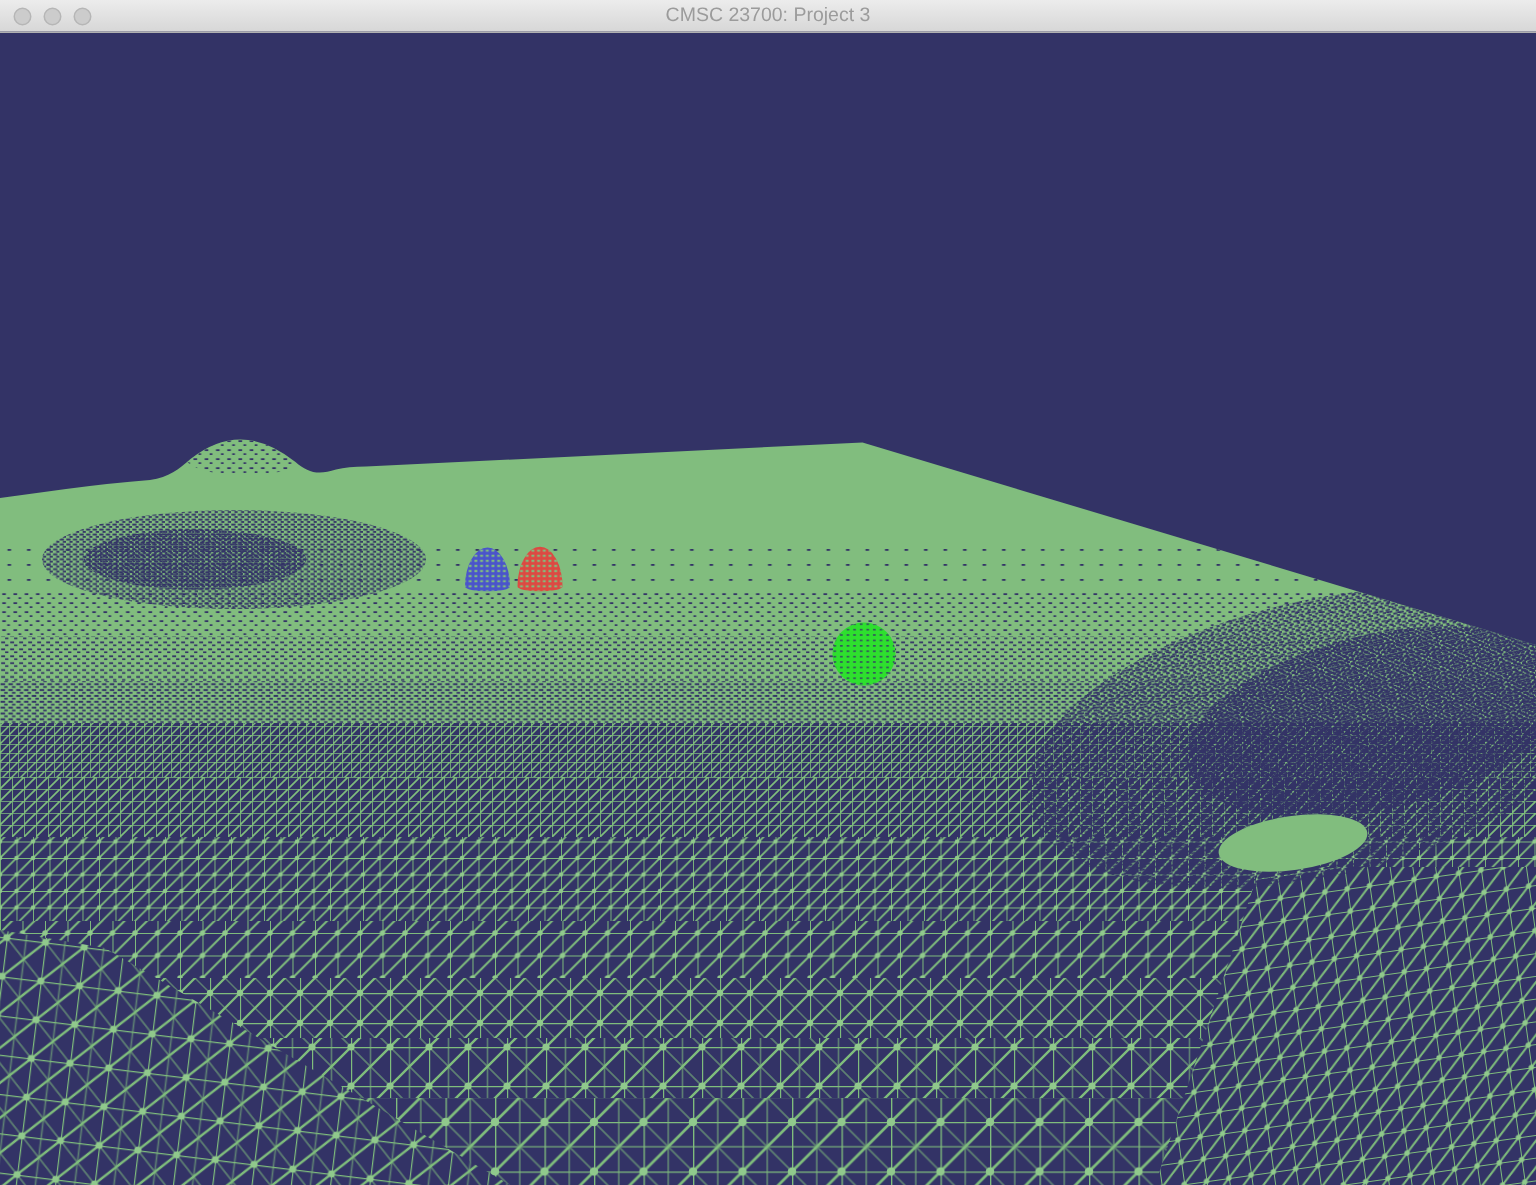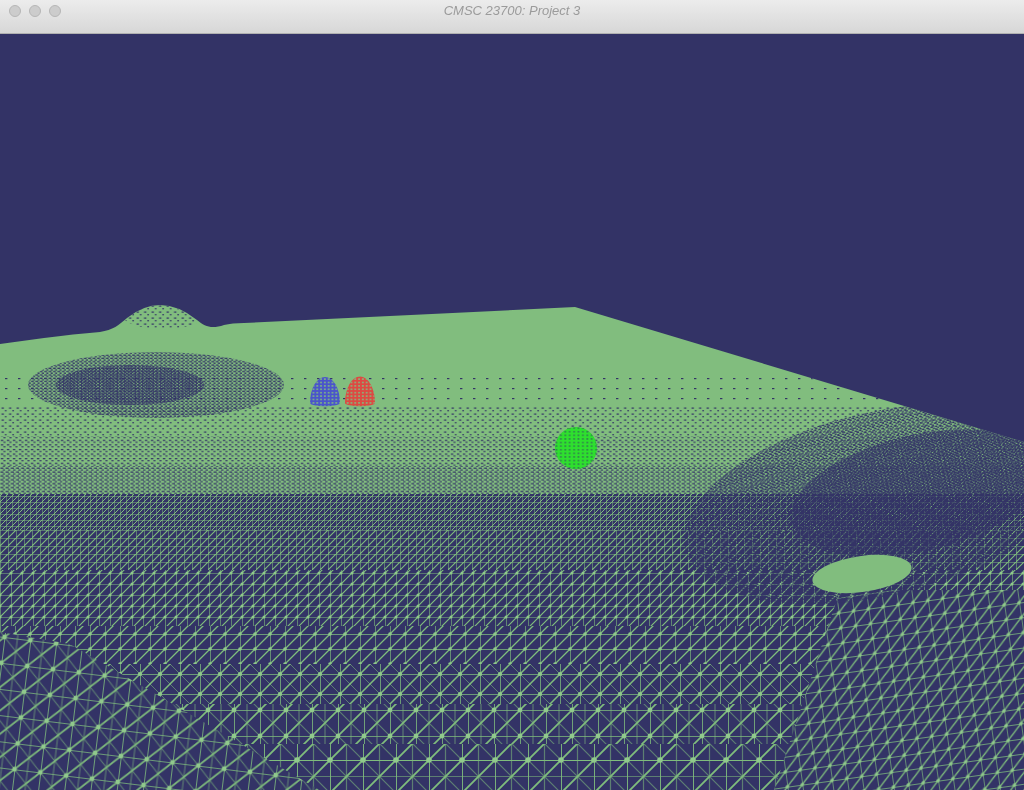--- a/index.html
+++ b/index.html
@@ -1,23 +1,23 @@
 <!DOCTYPE html>
 <html style="--sky: #333366; --navy: #333366; --terrain-green: #81bd7e; --wire-green: #7fbd7c; --node-green: #90c98c; --blue-sphere: #4a54cb; --red-sphere: #dd4942; --green-sphere: #2ee02e; --titlebar-bg-top: #ececec; --titlebar-bg-bottom: #d7d7d7; --titlebar-border: #b1b1b1; --titlebar-text: #9b9b9b; --traffic-light-fill: #cccccc; --traffic-light-border: #b6b6b6;"><head>
 <meta charset="utf-8">
 <style>
   html,body{margin:0;padding:0;background:#222;font-family:"Liberation Sans",sans-serif;}
   .window{width:1024px;height:790px;position:relative;overflow:hidden;background:var(--sky,#333366);}
   .titlebar{
-    height:34px;width:100%;
+    height:22px;width:100%;
     background:linear-gradient(to bottom,var(--titlebar-bg-top,#ececec),var(--titlebar-bg-bottom,#d7d7d7));
     border-bottom:1px solid var(--titlebar-border,#b1b1b1);
     box-sizing:border-box;
     position:relative;
-    display:flex;align-items:flex-start;justify-content:center;font-style:italic;
+    display:flex;align-items:flex-end;justify-content:center;
   }
   .titlebar-title{
     font-size:13px;color:var(--titlebar-text,#9b9b9b);
     line-height:22px;user-select:none;
   }
   .traffic-lights{position:absolute;left:9px;top:5px;display:flex;gap:8px;}
   .tl-btn{
     width:12px;height:12px;border-radius:50%;
     background:var(--traffic-light-fill,#cccccc);
     border:1px solid var(--traffic-light-border,#b6b6b6);

